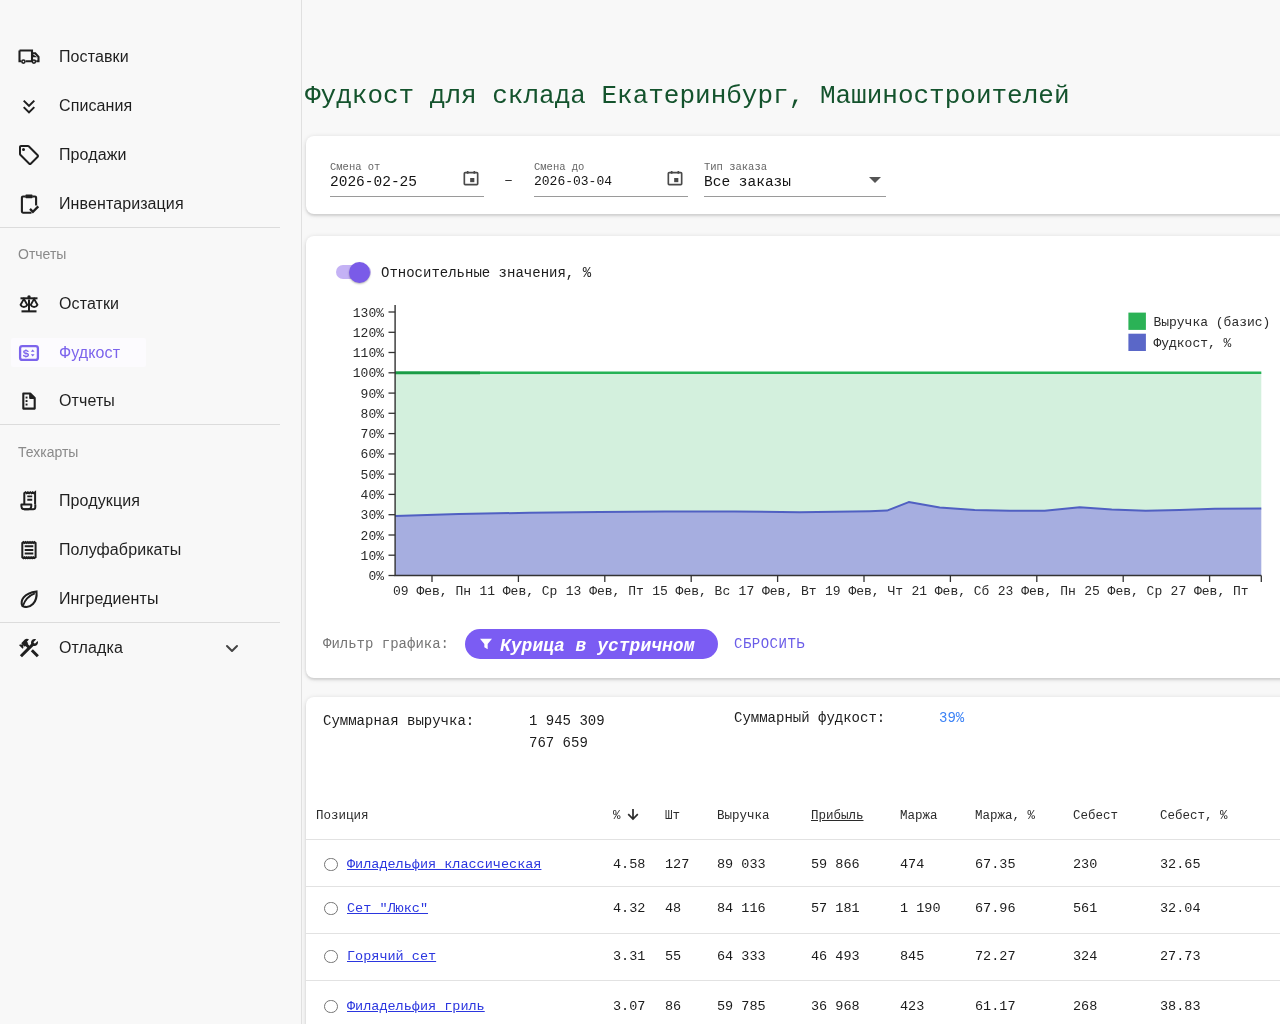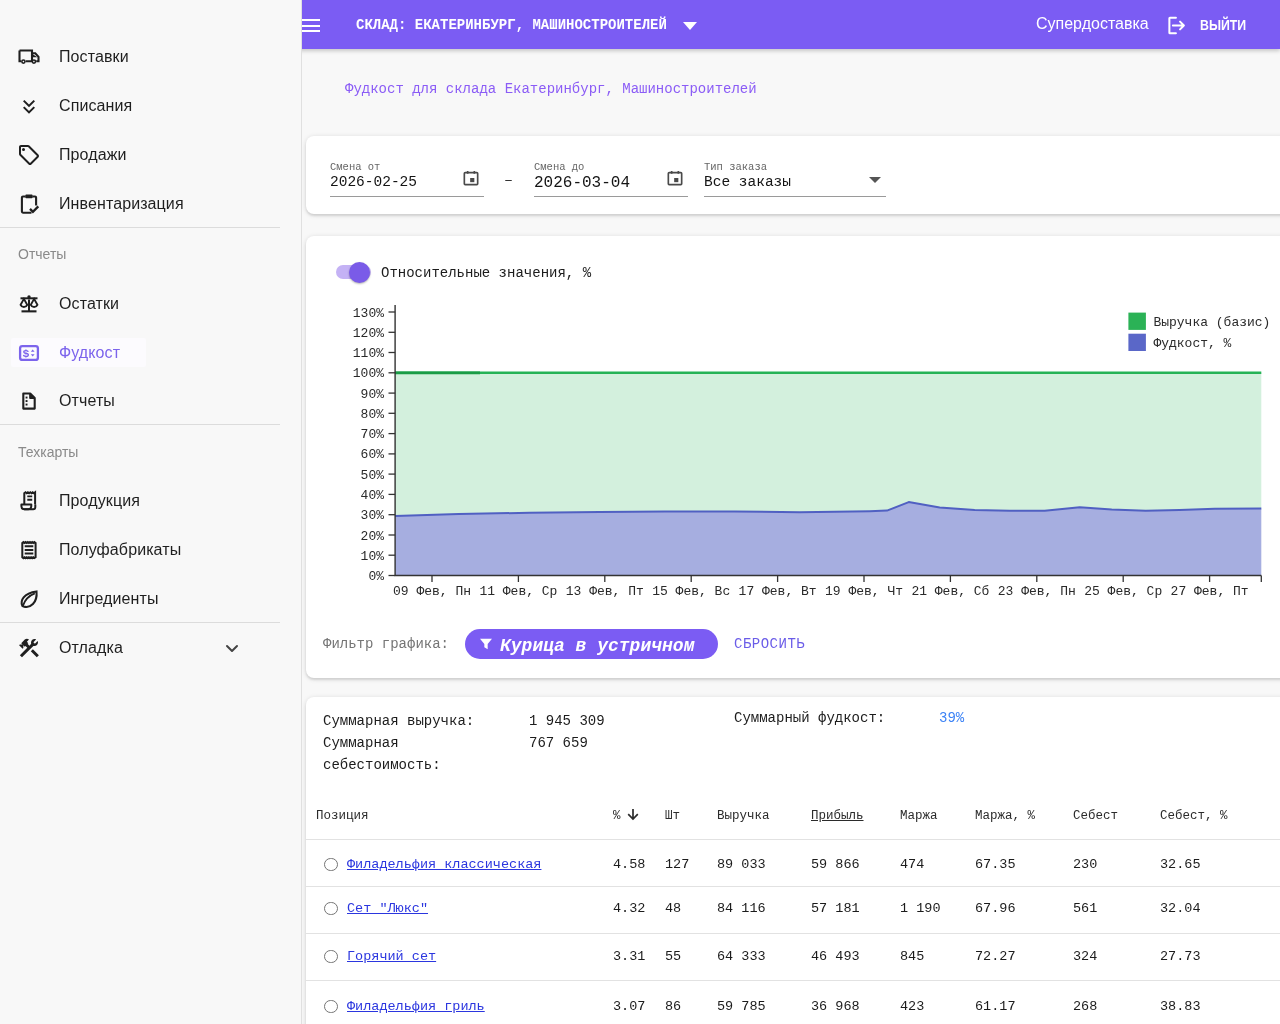--- a/index.html
+++ b/index.html
@@ -27,37 +27,20 @@
   .hdr { position:absolute; top:112px; font-family:"Liberation Mono",monospace; font-size:12.5px; color:#2b2b2b; }
   .row { position:absolute; left:0; width:986px; height:0; }
   .cell { position:absolute; top:-7px; font-family:"Liberation Mono",monospace; font-size:13.5px; color:#1c1c1c; white-space:nowrap; }
   .cell.link { color:#2b36df; }
   .radio { position:absolute; left:18px; top:-6.5px; width:13.5px; height:13.5px; border:1.8px solid #757575; border-radius:50%; }
 </style>
 </head>
 <body>
 <div id="page">
 
-  <div id="topbar">
-
-    <div class="abs" style="left:19.6px;top:18.9px;width:19.4px;height:13px;">
-      <div style="height:2.2px;background:#fff;"></div>
-      <div style="height:2.2px;background:#fff;margin-top:3.5px;"></div>
-      <div style="height:2.2px;background:#fff;margin-top:3.5px;"></div>
-    </div>
-    <div class="abs mono" style="left:75px;top:17px;font-size:14px;font-weight:bold;color:#fff;">СКЛАД: ЕКАТЕРИНБУРГ, МАШИНОСТРОИТЕЛЕЙ</div>
-    <div class="abs" style="left:402px;top:21.5px;width:0;height:0;border-left:7px solid transparent;border-right:7px solid transparent;border-top:8px solid #fff;"></div>
-    <div class="abs" style="left:755px;top:15px;font-family:'Liberation Sans',sans-serif;font-size:16px;color:#fff;">Супердоставка</div>
-
-    <svg class="abs" style="left:884px;top:15px;" width="21" height="21" viewBox="0 0 24 24">
-      <path d="M12.5 3.2 H5.6 Q5 3.2 5 3.8 V20.2 Q5 20.8 5.6 20.8 H12.5" fill="none" stroke="#fff" stroke-width="2.3" stroke-linecap="round"></path>
-      <path d="M9 12 H21.6 M17.2 7.6 L21.6 12 L17.2 16.4" fill="none" stroke="#fff" stroke-width="2.3" stroke-linecap="round" stroke-linejoin="round"></path>
-    </svg>
-    <div class="abs" style="left:919px;top:17px;font-family:'Liberation Sans',sans-serif;font-size:14.5px;font-weight:bold;color:#fff;transform:scaleX(.85);transform-origin:left center;">ВЫЙТИ</div>
-  </div>
 
   <div id="sidebar">
     <div class="sb-item" style="top:32px;">
       <svg width="24" height="24" viewBox="0 0 24 24">
           <path d="M2.5 5.5 H15 V16.3 M2.5 5.5 V16.3 H4 M15 16.3 H8.9 M15 8.3 H18.3 L21.5 11.8 V16.3 H19.2" fill="none" stroke="#1f1f1f" stroke-width="2.1"></path>
           <path d="M15.8 9.2 V12.3 H20.4 Z" fill="#1f1f1f"></path>
           <circle cx="6.4" cy="16.6" r="2.4" fill="#1f1f1f"></circle>
           <circle cx="16.9" cy="16.6" r="2.4" fill="#1f1f1f"></circle>
           <circle cx="6.4" cy="16.6" r="0.8" fill="#f8f8f8"></circle>
           <circle cx="16.9" cy="16.6" r="0.8" fill="#f8f8f8"></circle>
@@ -145,37 +128,37 @@
       <svg width="24" height="24" viewBox="0 0 24 24">
           <path d="M13.78 15.3L19.78 21.3L21.89 19.14L15.89 13.16L13.78 15.3M17.5 10.1C17.11 10.1 16.69 10.05 16.36 9.91L4.97 21.25L2.86 19.14L10.27 11.74L8.5 9.96L7.78 10.66L6.33 9.25V12.11L5.63 12.81L2.11 9.25L2.81 8.55H5.62L4.22 7.14L7.78 3.58C8.95 2.41 10.83 2.41 12 3.58L9.89 5.74L11.3 7.14L10.59 7.85L12.38 9.63L14.2 7.75C14.06 7.42 14 7 14 6.63C14 4.66 15.56 3.11 17.5 3.11C18.09 3.11 18.61 3.25 19.08 3.53L16.41 6.2L17.91 7.7L20.58 5.03C20.86 5.5 21 6.02 21 6.61C21 8.55 19.44 10.1 17.5 10.1Z" fill="#1f1f1f"></path>
         </svg>
       <div class="lbl">Отладка</div>
       <svg class="abs" style="left:auto;right:36px;top:50%;margin-top:-12px;" width="24" height="24" viewBox="0 0 24 24">
           <path d="M7 10 L12 15 L17 10" fill="none" stroke="#444" stroke-width="2" stroke-linecap="round" stroke-linejoin="round"></path>
         </svg>
     </div>
   </div>
 
-  <div class="abs mono" style="left:305px;top:81px;font-size:14px;color:#8b5cf6;margin-left:40px;">Фудкост для склада Екатеринбург, Машиностроителей</div>
+  <div class="abs mono" style="left:305px;top:81px;font-size:26px;color:#14532d;">Фудкост для склада Екатеринбург, Машиностроителей</div>
 
   <div class="card" style="top:136px;height:78px;">
 
     <div class="abs mono" style="left:24px;top:25px;font-size:10.5px;color:#666;">Смена от</div>
     <div class="abs mono" style="left:24px;top:38px;font-size:14.5px;color:#141414;">2026-02-25</div>
     <div class="abs" style="left:24px;top:60px;width:154px;border-top:1px solid #9a9a9a;"></div>
     <svg class="abs" style="left:155px;top:32px;" width="20" height="20" viewBox="0 0 24 24">
         <path d="M5 5.5 H19 Q20 5.5 20 6.5 V19 Q20 20 19 20 H5 Q4 20 4 19 V6.5 Q4 5.5 5 5.5 Z" fill="none" stroke="#4a4a4a" stroke-width="2"></path>
         <path d="M8 3.5 V7 M16 3.5 V7" stroke="#4a4a4a" stroke-width="2"></path>
         <rect x="11" y="12" width="5" height="5" fill="#4a4a4a"></rect>
       </svg>
 
     <div class="abs mono" style="left:198px;top:36px;font-size:15px;color:#333;">–</div>
 
     <div class="abs mono" style="left:228px;top:25px;font-size:10.5px;color:#666;">Смена до</div>
-    <div class="abs mono" style="left:228px;top:38px;font-size:16px;color:#141414;">2026-03-04</div>
+    <div class="abs mono" style="left:228px;top:38px;font-size:13px;color:#141414;">2026-03-04</div>
     <div class="abs" style="left:228px;top:60px;width:154px;border-top:1px solid #9a9a9a;"></div>
     <svg class="abs" style="left:359px;top:32px;" width="20" height="20" viewBox="0 0 24 24">
         <path d="M5 5.5 H19 Q20 5.5 20 6.5 V19 Q20 20 19 20 H5 Q4 20 4 19 V6.5 Q4 5.5 5 5.5 Z" fill="none" stroke="#4a4a4a" stroke-width="2"></path>
         <path d="M8 3.5 V7 M16 3.5 V7" stroke="#4a4a4a" stroke-width="2"></path>
         <rect x="11" y="12" width="5" height="5" fill="#4a4a4a"></rect>
       </svg>
 
     <div class="abs mono" style="left:398px;top:25px;font-size:10.5px;color:#666;">Тип заказа</div>
     <div class="abs mono" style="left:398px;top:38px;font-size:14.5px;color:#141414;">Все заказы</div>
     <div class="abs" style="left:398px;top:60px;width:182px;border-top:1px solid #9a9a9a;"></div>
@@ -275,21 +258,20 @@
       <div class="abs mono" style="left:35px;top:7px;font-size:18px;font-weight:bold;color:#fff;font-style:italic;">Курица в устричном соусе</div>
     </div>
     <div class="abs mono" style="left:428px;top:400px;font-size:14px;font-weight:500;color:#6a5ce8;letter-spacing:.5px;">СБРОСИТЬ</div>
   </div>
 
   <div class="card" style="top:697px;height:360px;">
     <div class="abs mono" style="left:17px;top:13px;font-size:14px;color:#1c1c1c;width:195px;line-height:22px;">Суммарная выручка:</div>
     <div class="abs mono" style="left:223px;top:13px;font-size:14px;color:#1c1c1c;line-height:22px;">1 945 309</div>
     <div class="abs mono" style="left:428px;top:13px;font-size:14px;color:#1c1c1c;">Суммарный фудкост:</div>
     <div class="abs mono" style="left:633px;top:13px;font-size:14px;color:#3b82f6;">39%</div>
-    <div class="abs mono" style="left:17px;top:35px;font-size:14px;color:#1c1c1c;width:195px;line-height:22px;">Суммарная себестоимость:</div>
     <div class="abs mono" style="left:223px;top:35px;font-size:14px;color:#1c1c1c;line-height:22px;">767 659</div>
 
     <div class="hdr" style="left:10px;">Позиция</div>
     <div class="hdr" style="left:307px;">%</div>
     <svg class="abs" style="left:321px;top:111px;" width="12" height="13" viewBox="0 0 12 13">
         <path d="M6 1 V10.5 M1.2 6.2 L6 11 L10.8 6.2" fill="none" stroke="#2b2b2b" stroke-width="1.7"></path>
       </svg>
     <div class="hdr" style="left:359px;">Шт</div>
     <div class="hdr" style="left:411px;">Выручка</div>
     <div class="hdr" style="left:505px;text-decoration:underline;">Прибыль</div>

